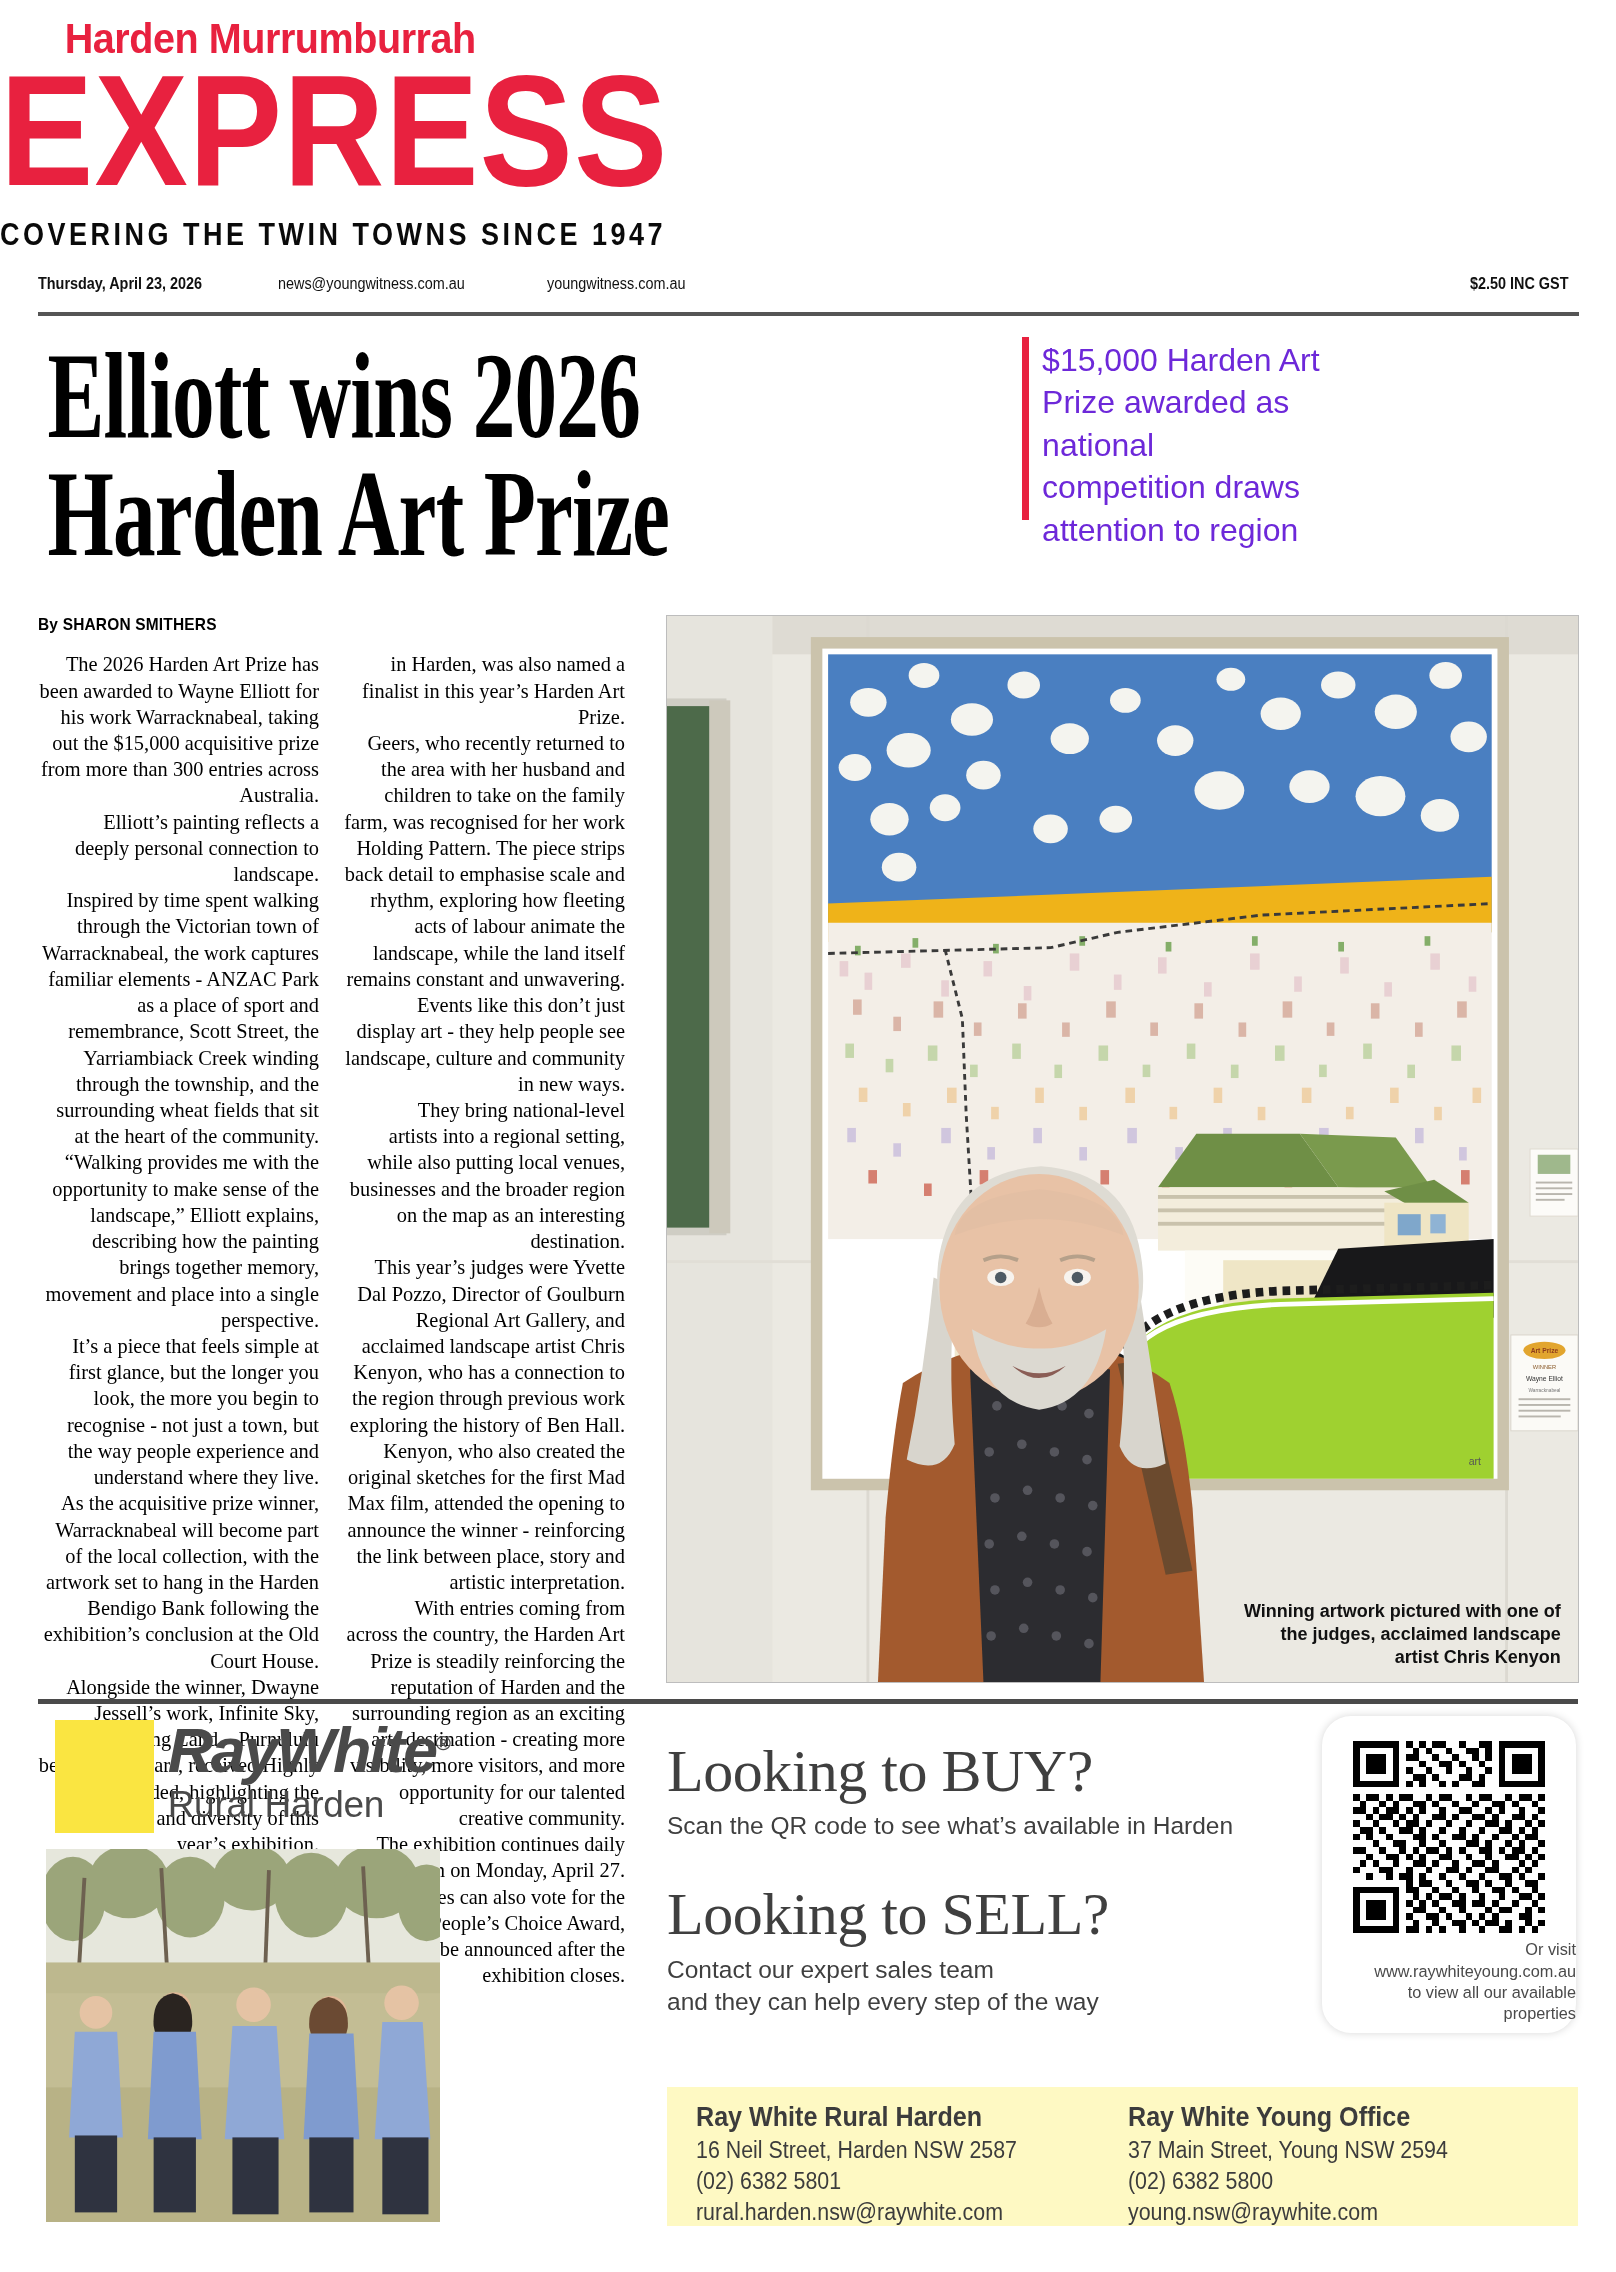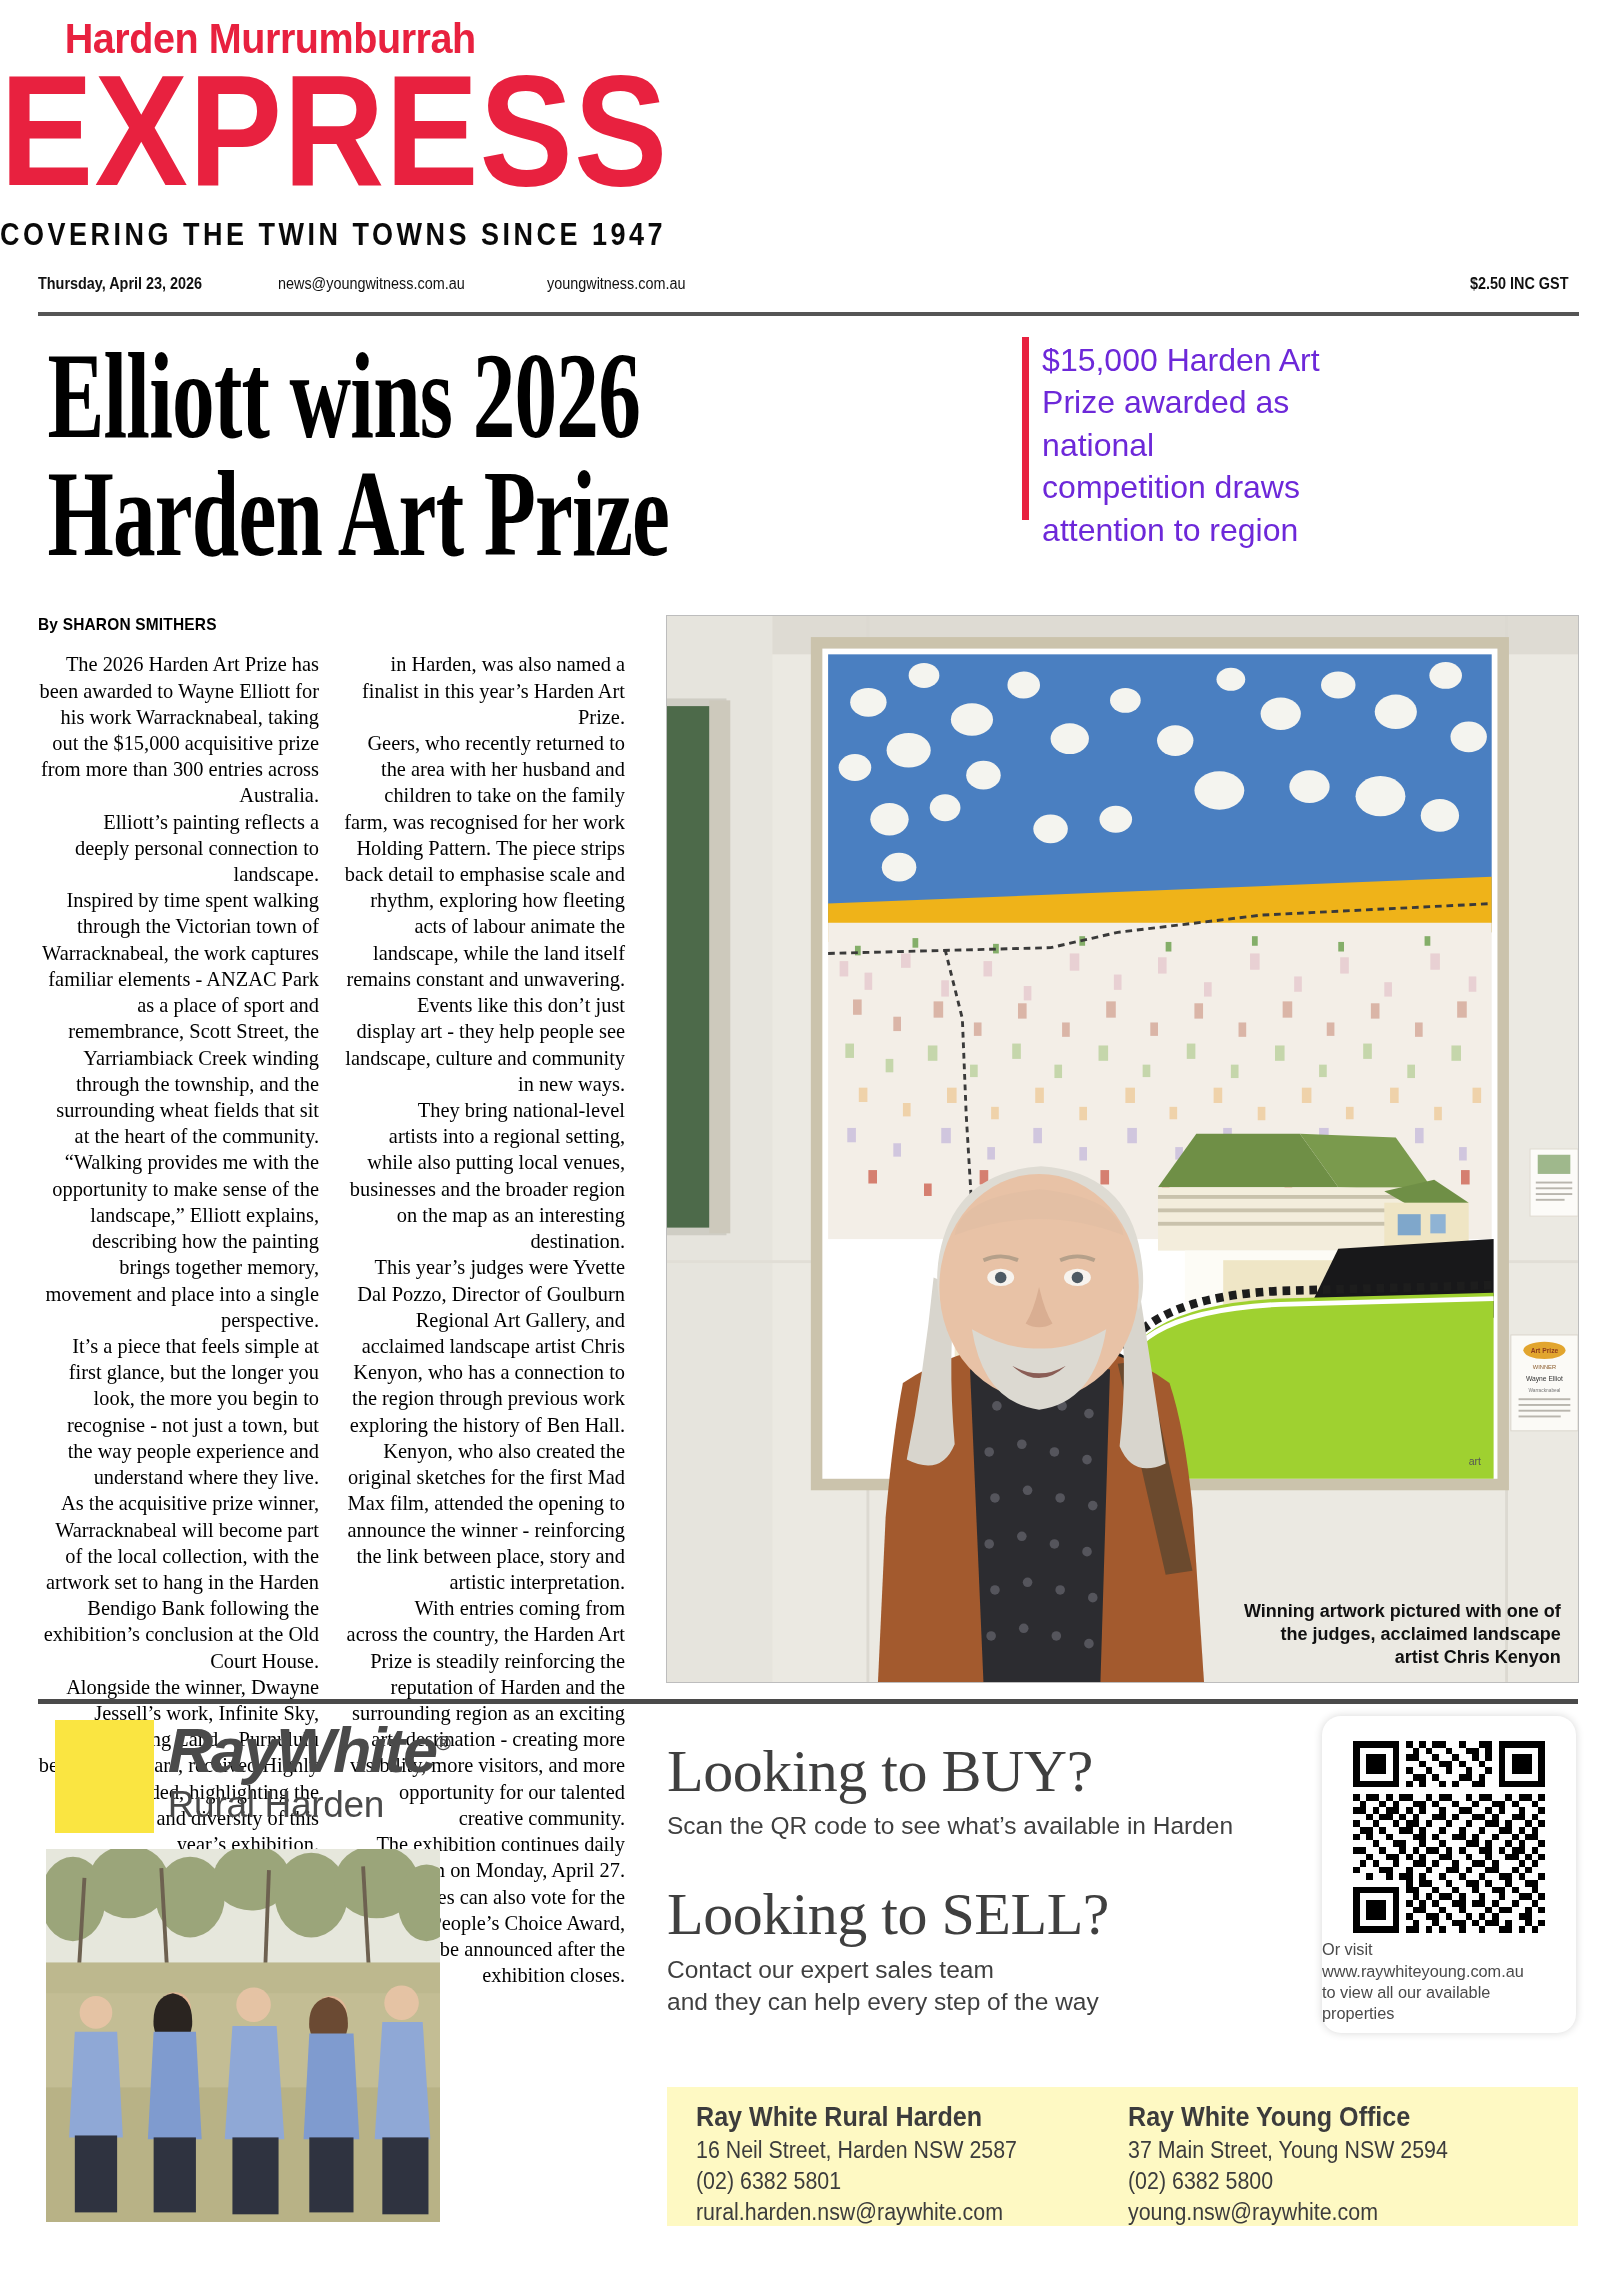--- a/index.html
+++ b/index.html
@@ -211,23 +211,23 @@
   }
   .ad-gap { height: 42px; }
 
   .qr-card {
     position: absolute;
     left: 1284px;
     top: 5.8px;
     width: 254px;
     height: 317px;
     background: #fff;
-    border-radius: 19px;
+    border-radius: 29px;
     box-shadow: 0 0 8.6px rgba(0,0,0,0.16);
-    text-align: left;
+    text-align: right;
     padding-top: 25px;
   }
   .qr-box { width: 192px; height: 192px; margin: 0 auto; }
   .qr-box svg { display:block; width:100%; height:100%; }
   .qr-text { font-size: 16.3px; color: #4a4a4a; line-height: 1.3; margin-top: 6.7px; }
 
   .yellow-bar {
     position: absolute;
     left: 629px;
     top: 377px;

